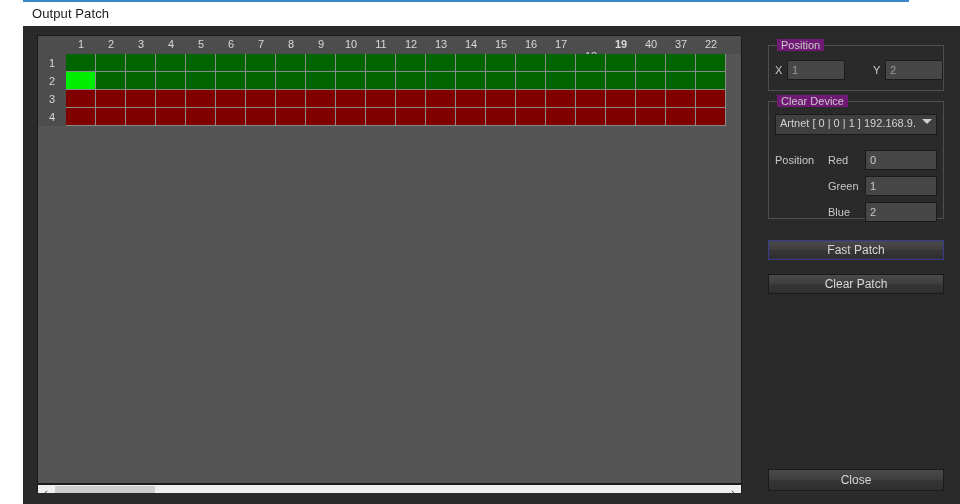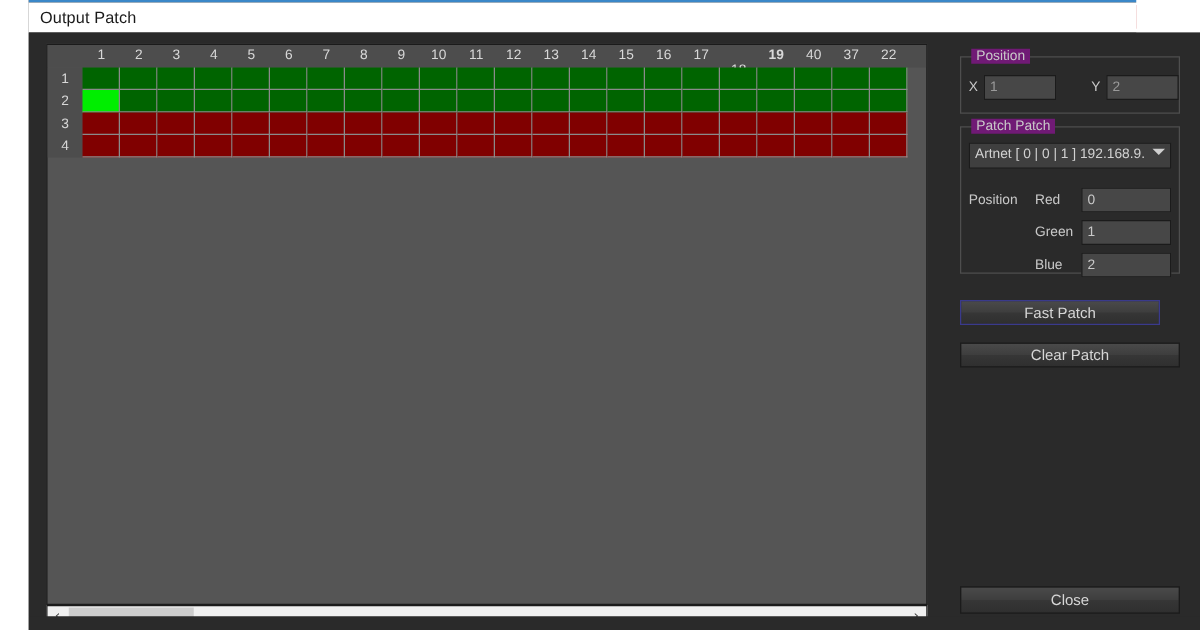--- a/index.html
+++ b/index.html
@@ -261,21 +261,21 @@
     box-sizing: border-box;
     background: linear-gradient(to bottom, #4a4a4a 0%, #3e3e3e 48%, #363636 52%, #2f2f2f 100%);
     border: 1px solid #1b1b1b;
     color: #d6d6d6;
     font-size: 12px;
     text-align: center;
     cursor: pointer;
     white-space: nowrap;
   }
   .btn.focused { border: 1px solid #3a3a8c; }
-  #btn-fast  { left: 20px; top: 205px; width: 160px; height: 20px; line-height: 18px; }
+  #btn-fast  { left: 20px; top: 205px; width: 176px; height: 20px; line-height: 18px; }
   #btn-clear { left: 20px; top: 239px; width: 176px; height: 20px; line-height: 18px; }
   #btn-close { left: 20px; top: 434px; width: 176px; height: 22px; line-height: 20px; }
 </style>
 </head>
 <body>
 
 <div id="window">
 
   <div id="left-gutter"></div>
   <div id="top-accent"></div>
@@ -421,21 +421,21 @@
 
       <div class="groupbox" id="pos-group">
         <span class="gb-title">Position</span>
       </div>
       <span class="fld-label" id="lbl-x">X</span>
       <div class="textbox" id="tb-x">1</div>
       <span class="fld-label" id="lbl-y">Y</span>
       <div class="textbox" id="tb-y">2</div>
 
       <div class="groupbox" id="dev-group">
-        <span class="gb-title">Patch Patch</span>
+        <span class="gb-title">Clear Device</span>
       </div>
 
       <div id="combo">
         <span id="combo-text">Artnet [ 0 | 0 | 1 ] 192.168.9.</span>
         <span id="combo-arrow"></span>
       </div>
 
       <span class="fld-label" id="lbl-channel">Position</span>
       <span class="fld-label" id="lbl-red">Red</span>
       <span class="fld-label" id="lbl-green">Green</span>

